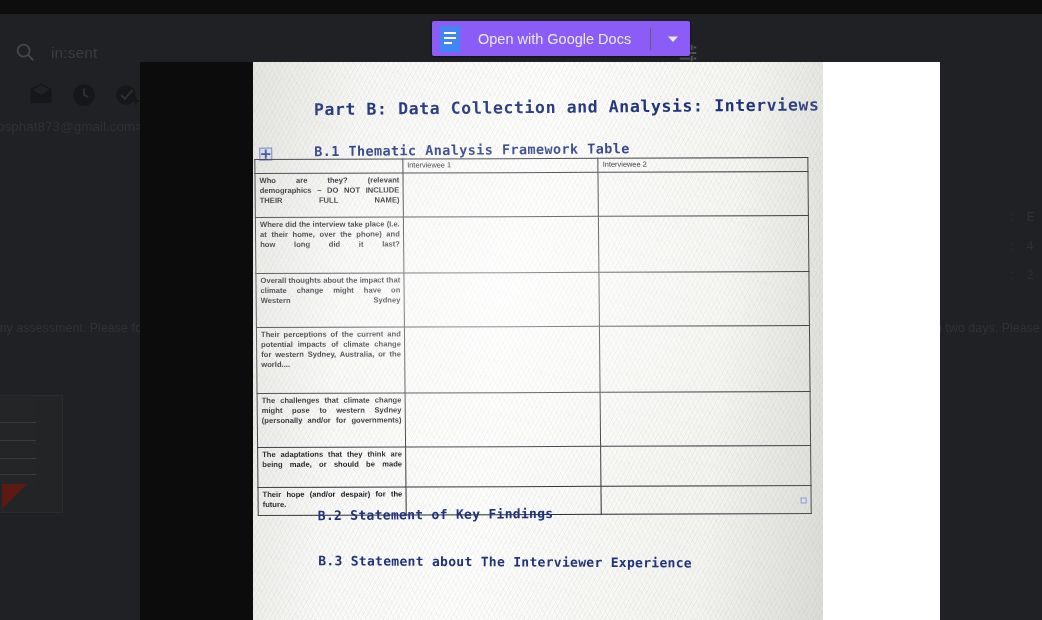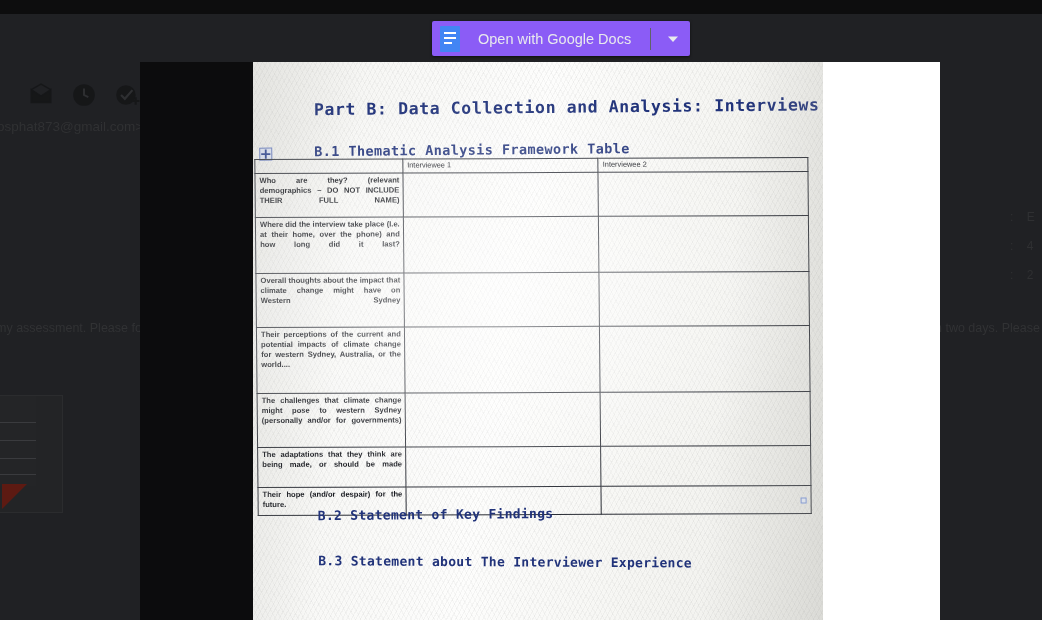--- a/index.html
+++ b/index.html
@@ -212,20 +212,42 @@
 </style>
 </head>
 <body>
 
 <div id="root">
 
   <div class="gmail-bg">
 
     <div class="topbar"></div>
 
+    <div class="search-row">
+      <span class="search-icon">
+        <svg viewBox="0 0 24 24" fill="none" stroke="#5f6368" stroke-width="2">
+          <circle cx="10.5" cy="10.5" r="6.5"></circle>
+            <line x1="15.5" y1="15.5" x2="21" y2="21"></line>
+        </svg>
+      </span>
+      <span class="search-text">in:sent</span>
+      <span class="tune-icon">
+        <svg viewBox="0 0 24 24" fill="none" stroke="#9aa0a6" stroke-width="2">
+          <line x1="3" y1="6" x2="14" y2="6"></line>
+            <line x1="18" y1="6" x2="21" y2="6"></line>
+          <line x1="3" y1="12" x2="8" y2="12"></line>
+            <line x1="12" y1="12" x2="21" y2="12"></line>
+          <line x1="3" y1="18" x2="14" y2="18"></line>
+            <line x1="18" y1="18" x2="21" y2="18"></line>
+          <line x1="16" y1="3" x2="16" y2="9"></line>
+            <line x1="10" y1="9" x2="10" y2="15"></line>
+          <line x1="16" y1="15" x2="16" y2="21"></line>
+        </svg>
+      </span>
+    </div>
 
     <div class="action-row">
       <span class="act-ico act-1">
         <svg viewBox="0 0 24 24" fill="#0e0f10" stroke="#0e0f10" stroke-width="1.4">
           <path d="M3 7 L12 13 L21 7 L21 19 L3 19 Z" fill="#0e0f10"></path>
           <path d="M3 7 L12 2 L21 7" fill="none"></path>
         </svg>
       </span>
       <span class="act-ico act-2">
         <svg viewBox="0 0 24 24">

